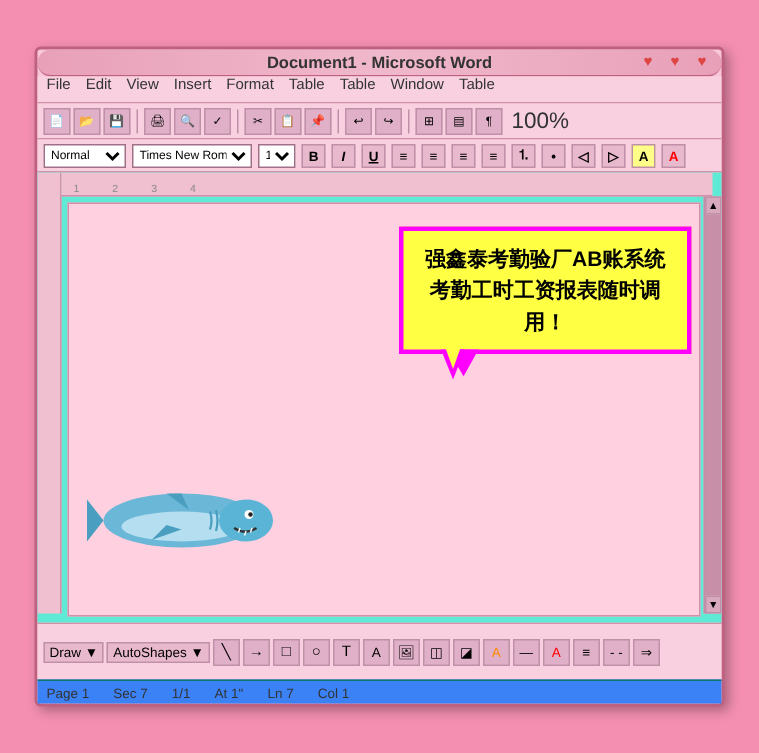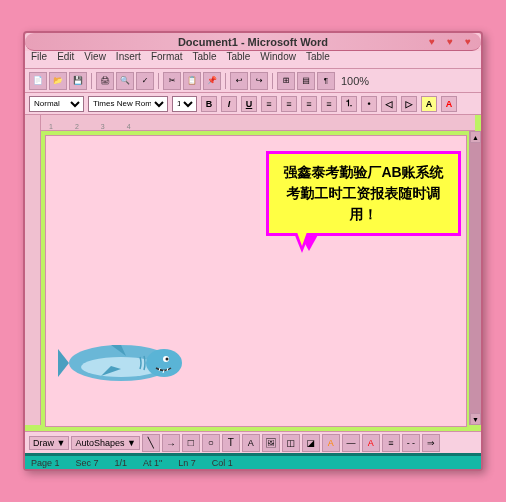--- a/index.html
+++ b/index.html
@@ -101,21 +101,21 @@
     }
 
     .toolbar-separator {
       width: 1px;
       height: 16px;
       background: #c090a8;
       margin: 0 2px;
     }
 
     .toolbar-zoom {
-      font-size: 11px;
+      font-size: 15px;
       color: #333;
       margin-left: 4px;
     }
 
     .formatting-bar {
       background: #f8d0e0;
       height: 22px;
       display: flex;
       align-items: center;
       gap: 4px;
@@ -156,21 +156,21 @@
       font-size: 9px;
       font-weight: bold;
       cursor: pointer;
       display: flex;
       align-items: center;
       justify-content: center;
     }
 
     .document-area {
       flex: 1;
-      background: #bef264;
+      background: #5eead4;
       display: flex;
       position: relative;
       overflow: hidden;
     }
 
     .ruler {
       background: #f0c0d0;
       height: 16px;
       position: absolute;
       top: 0;
@@ -267,37 +267,37 @@
       left: 30px;
       width: 0;
       height: 0;
       border-left: 10px solid transparent;
       border-right: 10px solid transparent;
       border-top: 18px solid #ff00ff;
     }
 
     .draw-toolbar {
       background: #f8d0e0;
-      height: 22px;
+      height: 38px;
       display: flex;
       align-items: center;
       gap: 2px;
       padding: 0 4px;
       border-top: 1px solid #d090a8;
       font-size: 9px;
     }
 
     .status-bar {
-      background: #14b8a6;
+      background: #3b82f6;
       height: 16px;
       display: flex;
       align-items: center;
       gap: 16px;
       padding: 0 6px;
-      border-top: 3px solid #0f766e;
+      border-top: 1px solid #0f766e;
       font-size: 9px;
       color: #333;
       text-align: center;
     }
 
     .status-item {
       color: #333;
     }
 
     .ruler-ticks {

